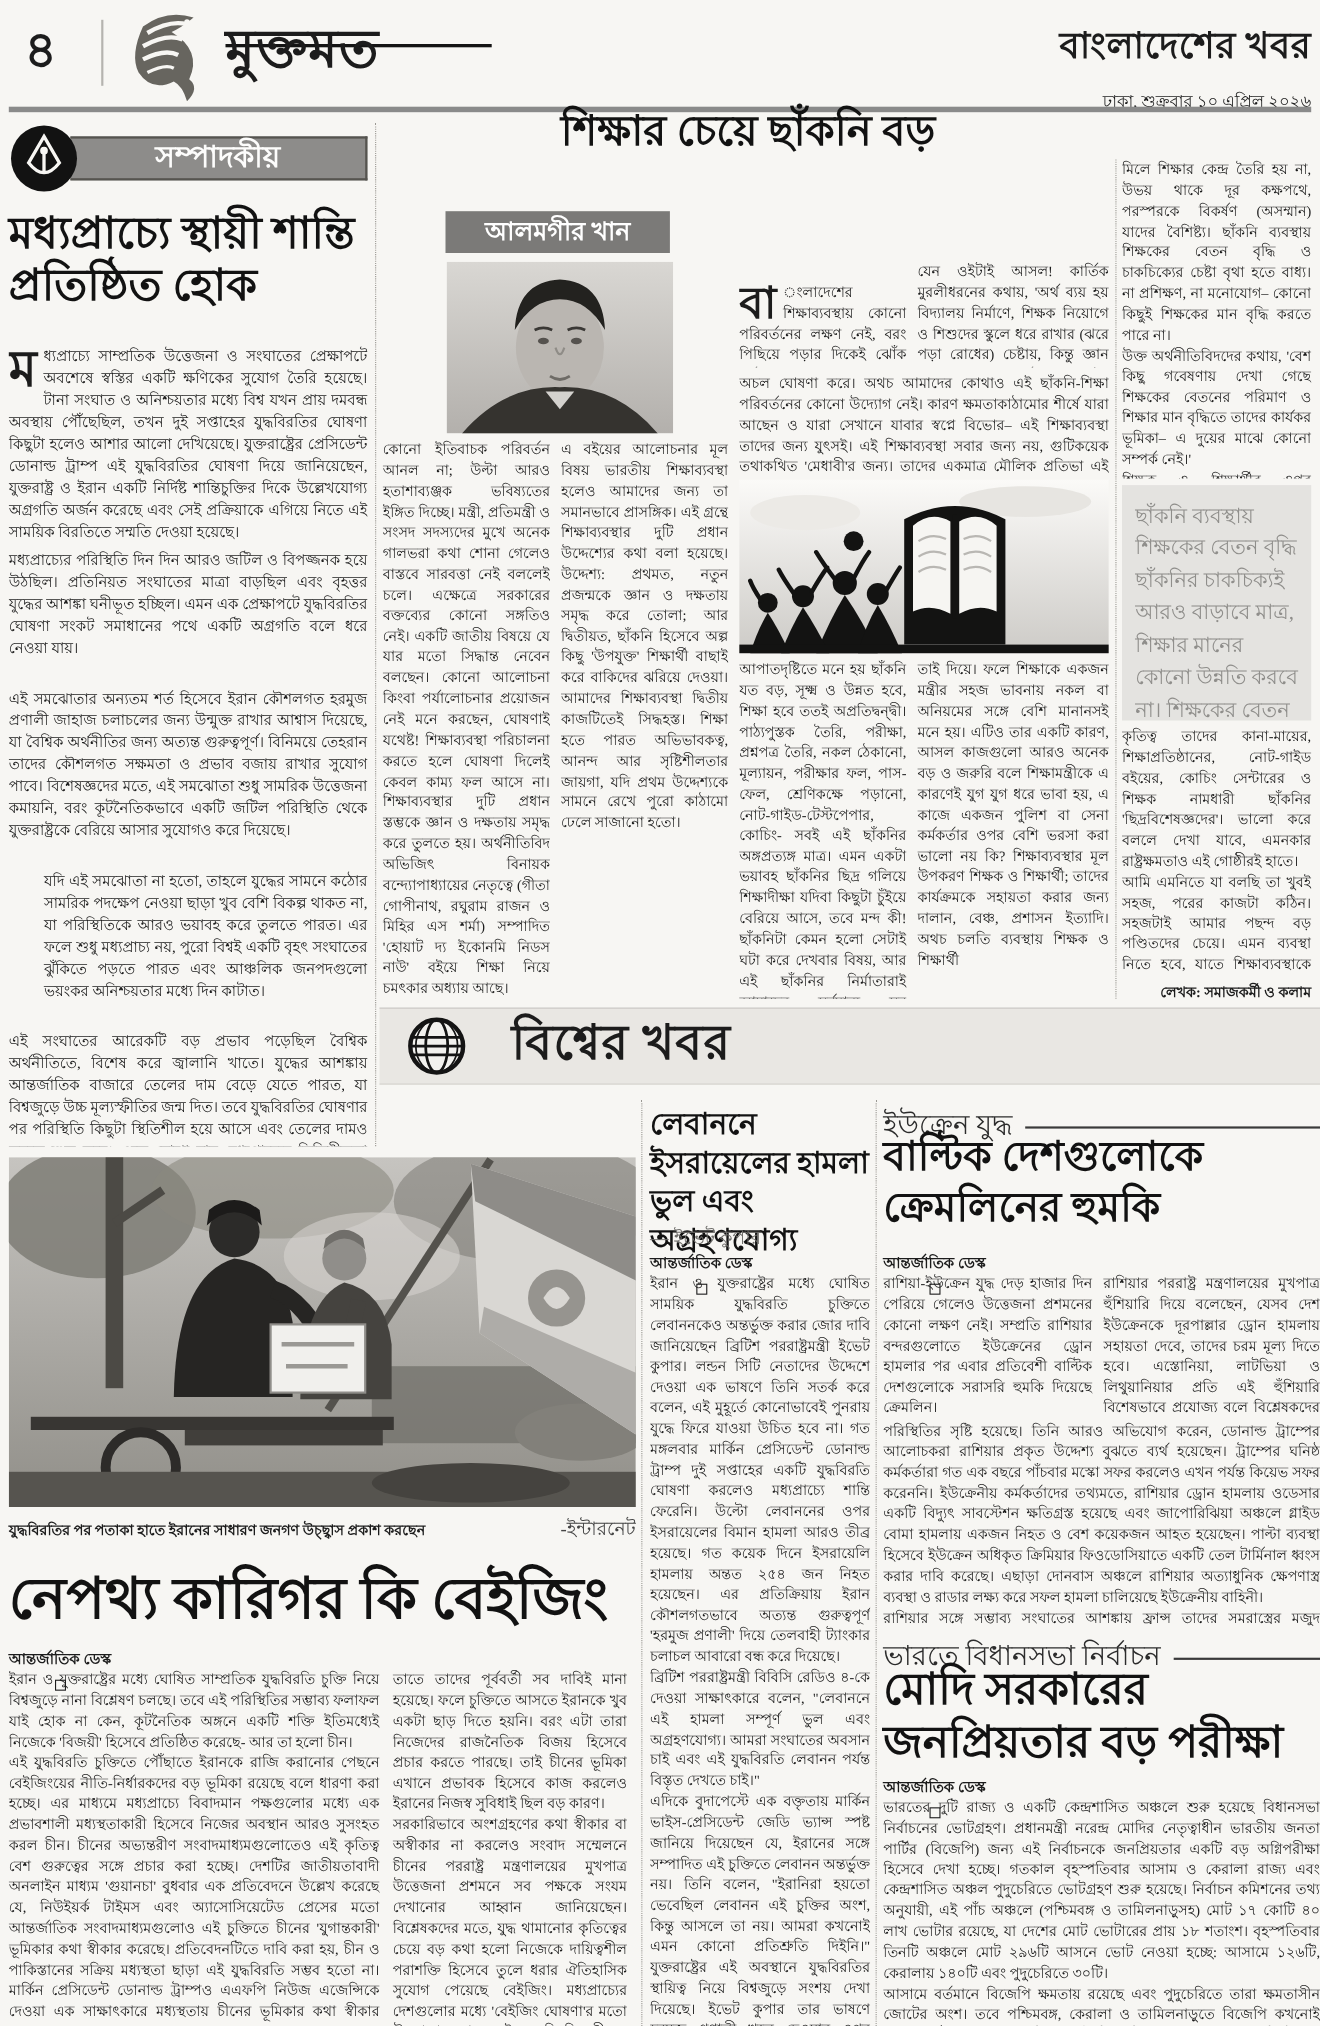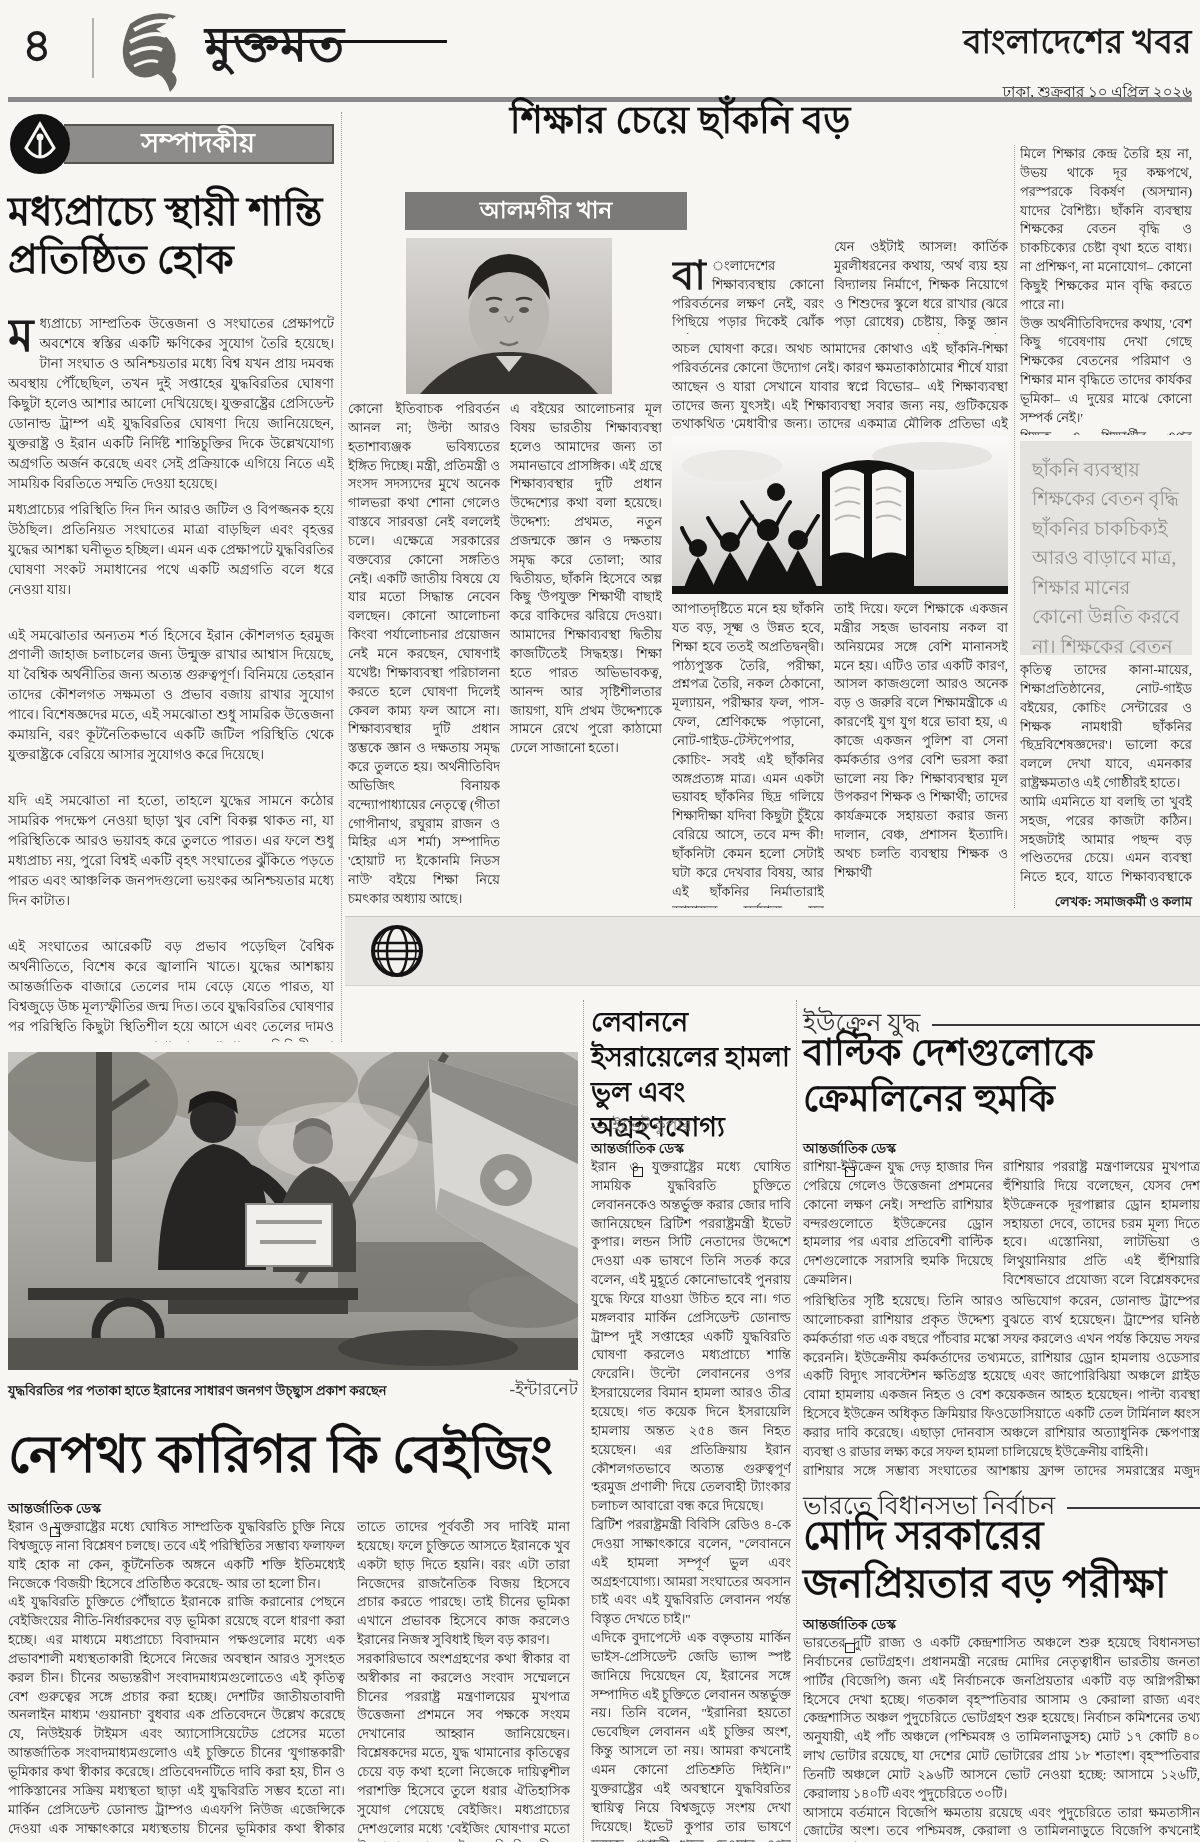--- a/index.html
+++ b/index.html
@@ -65,31 +65,31 @@
     </svg>
     <div class="ed-bandtext" style="margin-left:-8px;">সম্পাদকীয়</div>
   </div>
 
   <div class="abs headline" style="left:8px;top:188px;width:326px;font-size:40px;line-height:1.2;">মধ্যপ্রাচ্যে স্থায়ী শান্তি প্রতিষ্ঠিত হোক</div>
 
   <div class="abs jtext14" style="left:8px;top:294px;width:326px;height:748px;">
     <span class="dropcap">ম</span><span>ধ্যপ্রাচ্যে সাম্প্রতিক উত্তেজনা ও সংঘাতের প্রেক্ষাপটে অবশেষে স্বস্তির একটি ক্ষণিকের সুযোগ তৈরি হয়েছে। টানা সংঘাত ও অনিশ্চয়তার মধ্যে বিশ্ব যখন প্রায় দমবন্ধ অবস্থায় পৌঁছেছিল, তখন দুই সপ্তাহের যুদ্ধবিরতির ঘোষণা কিছুটা হলেও আশার আলো দেখিয়েছে। যুক্তরাষ্ট্রের প্রেসিডেন্ট ডোনাল্ড ট্রাম্প এই যুদ্ধবিরতির ঘোষণা দিয়ে জানিয়েছেন, যুক্তরাষ্ট্র ও ইরান একটি নির্দিষ্ট শান্তিচুক্তির দিকে উল্লেখযোগ্য অগ্রগতি অর্জন করেছে এবং সেই প্রক্রিয়াকে এগিয়ে নিতে এই সাময়িক বিরতিতে সম্মতি দেওয়া হয়েছে।</span>
     <p style="margin-top:6px;">মধ্যপ্রাচ্যের পরিস্থিতি দিন দিন আরও জটিল ও বিপজ্জনক হয়ে উঠছিল। প্রতিনিয়ত সংঘাতের মাত্রা বাড়ছিল এবং বৃহত্তর যুদ্ধের আশঙ্কা ঘনীভূত হচ্ছিল। এমন এক প্রেক্ষাপটে যুদ্ধবিরতির ঘোষণা সংকট সমাধানের পথে একটি অগ্রগতি বলে ধরে নেওয়া যায়।</p>
     <p style="margin-top:6px;">এই সমঝোতার অন্যতম শর্ত হিসেবে ইরান কৌশলগত হরমুজ প্রণালী জাহাজ চলাচলের জন্য উন্মুক্ত রাখার আশ্বাস দিয়েছে, যা বৈশ্বিক অর্থনীতির জন্য অত্যন্ত গুরুত্বপূর্ণ। বিনিময়ে তেহরান তাদের কৌশলগত সক্ষমতা ও প্রভাব বজায় রাখার সুযোগ পাবে। বিশেষজ্ঞদের মতে, এই সমঝোতা শুধু সামরিক উত্তেজনা কমায়নি, বরং কূটনৈতিকভাবে একটি জটিল পরিস্থিতি থেকে যুক্তরাষ্ট্রকে বেরিয়ে আসার সুযোগও করে দিয়েছে।</p>
-    <p style="margin-top:6px;">যদি এই সমঝোতা না হতো, তাহলে যুদ্ধের সামনে কঠোর সামরিক পদক্ষেপ নেওয়া ছাড়া খুব বেশি বিকল্প থাকত না, যা পরিস্থিতিকে আরও ভয়াবহ করে তুলতে পারত। এর ফলে শুধু মধ্যপ্রাচ্য নয়, পুরো বিশ্বই একটি বৃহৎ সংঘাতের ঝুঁকিতে পড়তে পারত এবং আঞ্চলিক জনপদগুলো ভয়ংকর অনিশ্চয়তার মধ্যে দিন কাটাত।</p>
+    <p style="margin-top:6px;margin-left:32px;">যদি এই সমঝোতা না হতো, তাহলে যুদ্ধের সামনে কঠোর সামরিক পদক্ষেপ নেওয়া ছাড়া খুব বেশি বিকল্প থাকত না, যা পরিস্থিতিকে আরও ভয়াবহ করে তুলতে পারত। এর ফলে শুধু মধ্যপ্রাচ্য নয়, পুরো বিশ্বই একটি বৃহৎ সংঘাতের ঝুঁকিতে পড়তে পারত এবং আঞ্চলিক জনপদগুলো ভয়ংকর অনিশ্চয়তার মধ্যে দিন কাটাত।</p>
     <p style="margin-top:6px;">এই সংঘাতের আরেকটি বড় প্রভাব পড়েছিল বৈশ্বিক অর্থনীতিতে, বিশেষ করে জ্বালানি খাতে। যুদ্ধের আশঙ্কায় আন্তর্জাতিক বাজারে তেলের দাম বেড়ে যেতে পারত, যা বিশ্বজুড়ে উচ্চ মূল্যস্ফীতির জন্ম দিত। তবে যুদ্ধবিরতির ঘোষণার পর পরিস্থিতি কিছুটা স্থিতিশীল হয়ে আসে এবং তেলের দামও কমতে শুরু করে। এতে বোঝা যায়, মধ্যপ্রাচ্যের স্থিতিশীলতা বিশ্ব অর্থনীতির জন্য কতটা গুরুত্বপূর্ণ।</p>
     
     
   </div>
 
   <div class="abs vdiv" style="left:341px;top:112px;height:930px;"></div>
 
   <div class="abs headline" style="left:350px;top:100px;width:660px;font-size:38px;text-align:center;line-height:1.1;">শিক্ষার চেয়ে ছাঁকনি বড়</div>
 
-  <div class="abs authorbox" style="left:405px;top:192px;width:282px;height:38px;">আলমগীর খান</div>
+  <div class="abs authorbox" style="left:405px;top:192px;width:204px;height:38px;">আলমগীর খান</div>
 
   <svg class="abs" style="left:406px;top:238px;" width="206" height="156" viewBox="0 0 206 156">
     <defs>
       <linearGradient id="pg" x1="0" y1="0" x2="0" y2="1">
         <stop offset="0" stop-color="#d9d7d3"></stop>
           <stop offset="1" stop-color="#b3b0ac"></stop>
       </linearGradient>
     </defs>
     <rect width="206" height="156" fill="url(#pg)"></rect>
     <ellipse cx="103" cy="78" rx="40" ry="48" fill="#bab6b1"></ellipse>
@@ -155,20 +155,21 @@
 আমি এমনিতে যা বলছি তা খুবই সহজ, পরের কাজটা কঠিন। সহজটাই আমার পছন্দ বড় পণ্ডিতদের চেয়ে। এমন ব্যবস্থা নিতে হবে, যাতে শিক্ষাব্যবস্থাকে দালানের প্রকৌশলী, ডিজাইনার, ছাপাখানার মালিক, কোচিং সেন্টারের পরিচালকরা ইচ্ছেমতো চালাতে না পারে। এর সবই শিক্ষার্থীর প্রতিভা বিকাশের জন্য– ছাঁকনিতে মেধাবী বাছাই করার জন্য না।</div>
   <div class="abs signoff" style="left:1020px;top:886px;width:172px;font-size:13px;">লেখক: সমাজকর্মী ও কলাম লেখক</div>
 
   <div class="abs worldband" style="left:345px;top:916px;width:855px;height:70px;">
     <svg width="56" height="56" viewBox="0 0 56 56">
       <circle cx="28" cy="28" r="24" fill="#f2f1ee" stroke="#141414" stroke-width="4"></circle>
       <ellipse cx="28" cy="28" rx="10" ry="24" fill="none" stroke="#141414" stroke-width="2.5"></ellipse>
       <ellipse cx="28" cy="28" rx="19" ry="24" fill="none" stroke="#141414" stroke-width="1.6"></ellipse>
       <path d="M6,20 L50,20 M4,28 L52,28 M6,36 L50,36" stroke="#141414" stroke-width="2.5"></path>
     </svg>
+    <div class="wtitle">বিশ্বের খবর</div>
   </div>
 
   <svg class="abs" style="left:8px;top:1052px;" width="570" height="318" viewBox="0 0 570 318">
     <defs>
       <linearGradient id="sky" x1="0" y1="0" x2="0" y2="1">
         <stop offset="0" stop-color="#c6c4c0"></stop>
           <stop offset="1" stop-color="#918f89"></stop>
       </linearGradient>
     </defs>
     <rect width="570" height="318" fill="url(#sky)"></rect>

